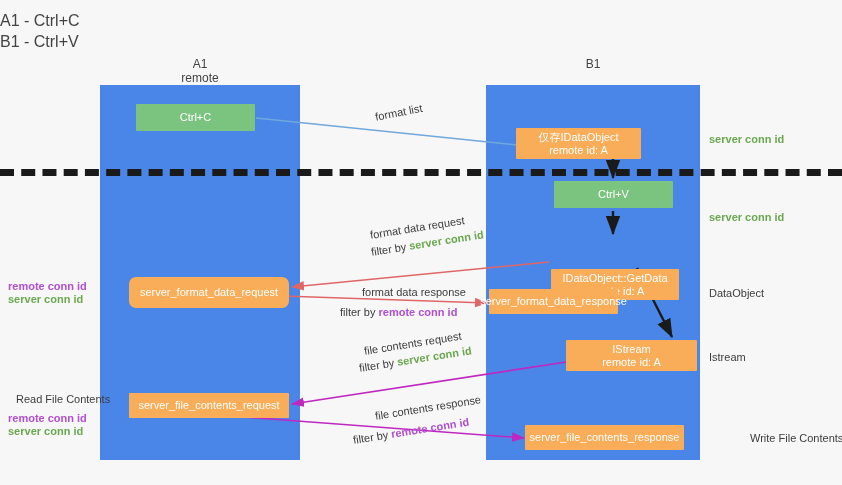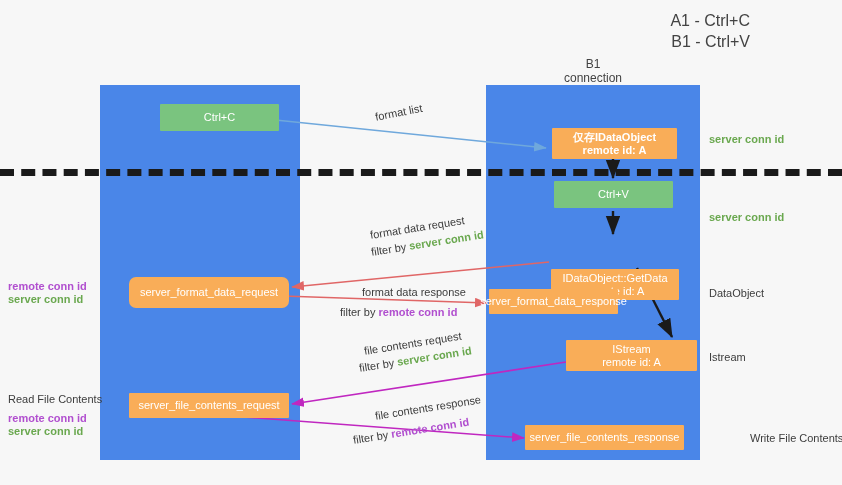--- a/index.html
+++ b/index.html
@@ -27,21 +27,21 @@
     font-size:12px;
     line-height:14px;
     color:#434343;
   }
   #head-a1{left:120px;top:57px;width:160px;}
   #head-b1{left:513px;top:57px;width:160px;}
 
   .title{
     position:absolute;
     left:0;top:10px;width:750px;
-    text-align:right;
+    text-align:left;
     font-size:16px;
     line-height:21px;
     color:#434343;
   }
 
   .node{
     position:absolute;
     box-sizing:border-box;
     display:flex;
     flex-direction:column;
@@ -85,23 +85,26 @@
 </head>
 <body>
 
 <div id="stage">
 
   <div class="title">
     <div>A1 - Ctrl+C</div>
     <div>B1 - Ctrl+V</div>
   </div>
 
+  <div class="lane-head" id="head-a1">
+    <div>A1</div>
+    <div>remote</div>
+  </div>
   <div class="lane-head" id="head-b1">
     <div>B1</div>
-    <div>connection</div>
   </div>
 
   <div class="lane" id="lane-a1"></div>
   <div class="lane" id="lane-b1"></div>
 
   <svg class="layer">
     <defs>
       <marker id="ah-blue" markerWidth="9" markerHeight="9" refX="7.5" refY="3" orient="auto">
         <path d="M0,0 L8,3 L0,6 z" fill="#6fa8dc"></path>
       </marker>
@@ -119,25 +122,25 @@
     <line x1="256" y1="118" x2="546" y2="148" stroke="#6fa8dc" stroke-width="1.6" marker-end="url(#ah-blue)"></line>
     <line x1="613" y1="159" x2="613" y2="178" stroke="#1a1a1a" stroke-width="2.4" marker-end="url(#ah-dark)"></line>
     <line x1="613" y1="211" x2="613" y2="234" stroke="#1a1a1a" stroke-width="2.4" marker-end="url(#ah-dark)"></line>
     <line x1="549" y1="262" x2="292" y2="287" stroke="#e06666" stroke-width="1.6" marker-end="url(#ah-red)"></line>
     <line x1="165" y1="292" x2="487" y2="303" stroke="#e06666" stroke-width="1.6" marker-end="url(#ah-red)"></line>
     <line x1="637" y1="268" x2="672" y2="337" stroke="#1a1a1a" stroke-width="2.4" marker-end="url(#ah-dark)"></line>
     <line x1="566" y1="362" x2="292" y2="404" stroke="#c027c0" stroke-width="1.6" marker-end="url(#ah-mag)"></line>
     <line x1="150" y1="410" x2="524" y2="438" stroke="#c027c0" stroke-width="1.6" marker-end="url(#ah-mag)"></line>
   </svg>
 
-  <div class="node green" style="left:136px;top:104px;width:119px;height:27px;margin-left:24px;">
+  <div class="node green" style="left:136px;top:104px;width:119px;height:27px;">
     <span>Ctrl+C</span>
   </div>
 
-  <div class="node orange" style="left:552px;top:128px;width:125px;height:31px;font-weight:bold;">
+  <div class="node orange" style="left:516px;top:128px;width:125px;height:31px;">
     <span>仅存IDataObject</span>
     <span>remote id: A</span>
   </div>
 
   <div class="node green" style="left:554px;top:181px;width:119px;height:27px;">
     <span>Ctrl+V</span>
   </div>
 
   <div class="node orange" style="left:551px;top:237px;width:128px;height:31px;margin-top:32px;">
     <span>IDataObject::GetData</span>
@@ -191,19 +194,19 @@
 
   <div class="ann green-txt" style="left:709px;top:132px;">server conn id</div>
   <div class="ann green-txt" style="left:709px;top:210px;">server conn id</div>
   <div class="ann" style="left:709px;top:245px;margin-top:41px;">DataObject</div>
   <div class="ann" style="left:709px;top:350px;">Istream</div>
   <div class="ann" style="left:750px;top:431px;text-align:center;">Write File Contents</div>
 
   <div class="ann magenta-txt" style="left:8px;top:279px;">remote conn id</div>
   <div class="ann green-txt" style="left:8px;top:292px;">server conn id</div>
 
-  <div class="ann" style="left:8px;top:392px;">Read File Contents</div>
+  <div class="ann" style="left:16px;top:392px;">Read File Contents</div>
   <div class="ann magenta-txt" style="left:8px;top:411px;">remote conn id</div>
   <div class="ann green-txt" style="left:8px;top:424px;">server conn id</div>
 
   <div class="dashline"></div>
 
 </div>
 
 </body></html>

